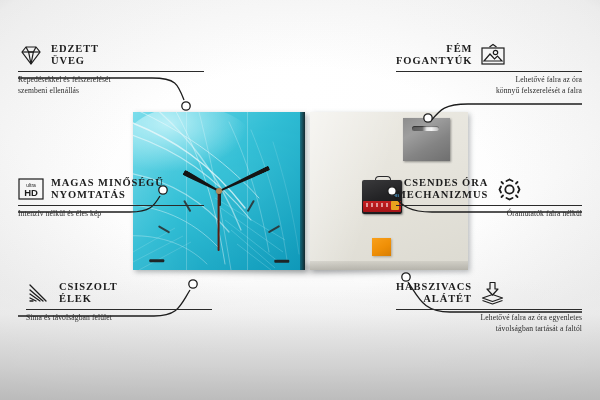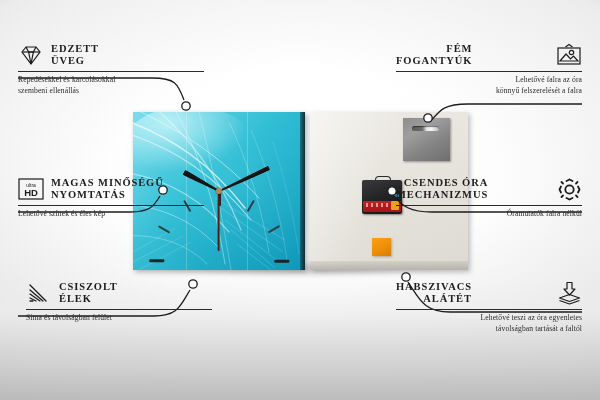--- a/index.html
+++ b/index.html
@@ -272,21 +272,21 @@
     position: absolute;
     width: 186px;
   }
   .callout-head {
     display: flex;
     align-items: center;
     gap: 7px;
     padding-bottom: 3px;
   }
   .callout.left .callout-head { justify-content: flex-start; }
-  .callout.right .callout-head { justify-content: space-between; gap: 8px; }
+  .callout.right .callout-head { justify-content: flex-start; gap: 8px; }
 
   .callout-title {
     font-family: "Liberation Serif", serif;
     font-size: 10.5px;
     font-weight: bold;
     letter-spacing: 0.9px;
     color: #1c1c1c;
     line-height: 1.18;
     text-transform: uppercase;
   }
@@ -452,42 +452,42 @@
           <path d="M9.6 9 H 14.4"></path>
         </svg>
       </span>
       <span class="callout-title">
         <span>EDZETT</span><br>
         <span>ÜVEG</span>
       </span>
     </div>
     <div class="rule"></div>
     <div class="callout-desc">
-      <span>Repedésekkel és karcolásokkal</span><br>
+      <span>Repedésekkel és felszerelését</span><br>
       <span>szembeni ellenállás</span>
     </div>
   </div>
 
   <div class="callout left" style="left:18px; top:176px;">
     <div class="callout-head">
       <span class="icon-box">
         <svg width="26" height="22" viewBox="0 0 26 22">
           <rect x="1" y="1" width="24" height="20" fill="none" stroke="#1c1c1c" stroke-width="1.2"></rect>
           <text x="13" y="8.6" font-family="'Liberation Sans',sans-serif" font-size="5" text-anchor="middle" fill="#1c1c1c">ultra</text>
           <text x="13" y="18" font-family="'Liberation Sans',sans-serif" font-size="9.5" font-weight="bold" text-anchor="middle" fill="#1c1c1c">HD</text>
         </svg>
       </span>
       <span class="callout-title">
         <span>MAGAS MINŐSÉGŰ</span><br>
         <span>NYOMTATÁS</span>
       </span>
     </div>
     <div class="rule"></div>
     <div class="callout-desc">
-      <span>Lehetővé színek és éles kép</span>
+      <span>Intenzív nélkül és éles kép</span>
     </div>
   </div>
 
   <div class="callout left" style="left:26px; top:280px;">
     <div class="callout-head">
       <span class="icon-box">
         <svg width="24" height="24" viewBox="0 0 24 24" stroke="#1c1c1c" stroke-width="1.3" fill="none" stroke-linecap="round">
           <path d="M3 4 L 19 20"></path>
           <path d="M3 9 L 16 20"></path>
           <path d="M3 13 L 13 20"></path>
@@ -563,18 +563,18 @@
       <span class="icon-box">
         <svg width="25" height="25" viewBox="0 0 25 25" stroke="#1c1c1c" stroke-width="1.2" fill="none" stroke-linejoin="round">
           <path d="M10 1.5 H 15 V 8 H 18 L 12.5 14 L 7 8 H 10 Z"></path>
           <path d="M12.5 13.5 L 22.5 17 L 12.5 20.5 L 2.5 17 Z"></path>
           <path d="M2.5 19.5 L 12.5 23 L 22.5 19.5"></path>
         </svg>
       </span>
     </div>
     <div class="rule"></div>
     <div class="callout-desc">
-      <span>Lehetővé teszi az óra egyenletes</span><br>
+      <span>Lehetővé falra az óra egyenletes</span><br>
       <span>távolságban tartását a faltól</span>
     </div>
   </div>
 
 </div>
 
 </body></html>

